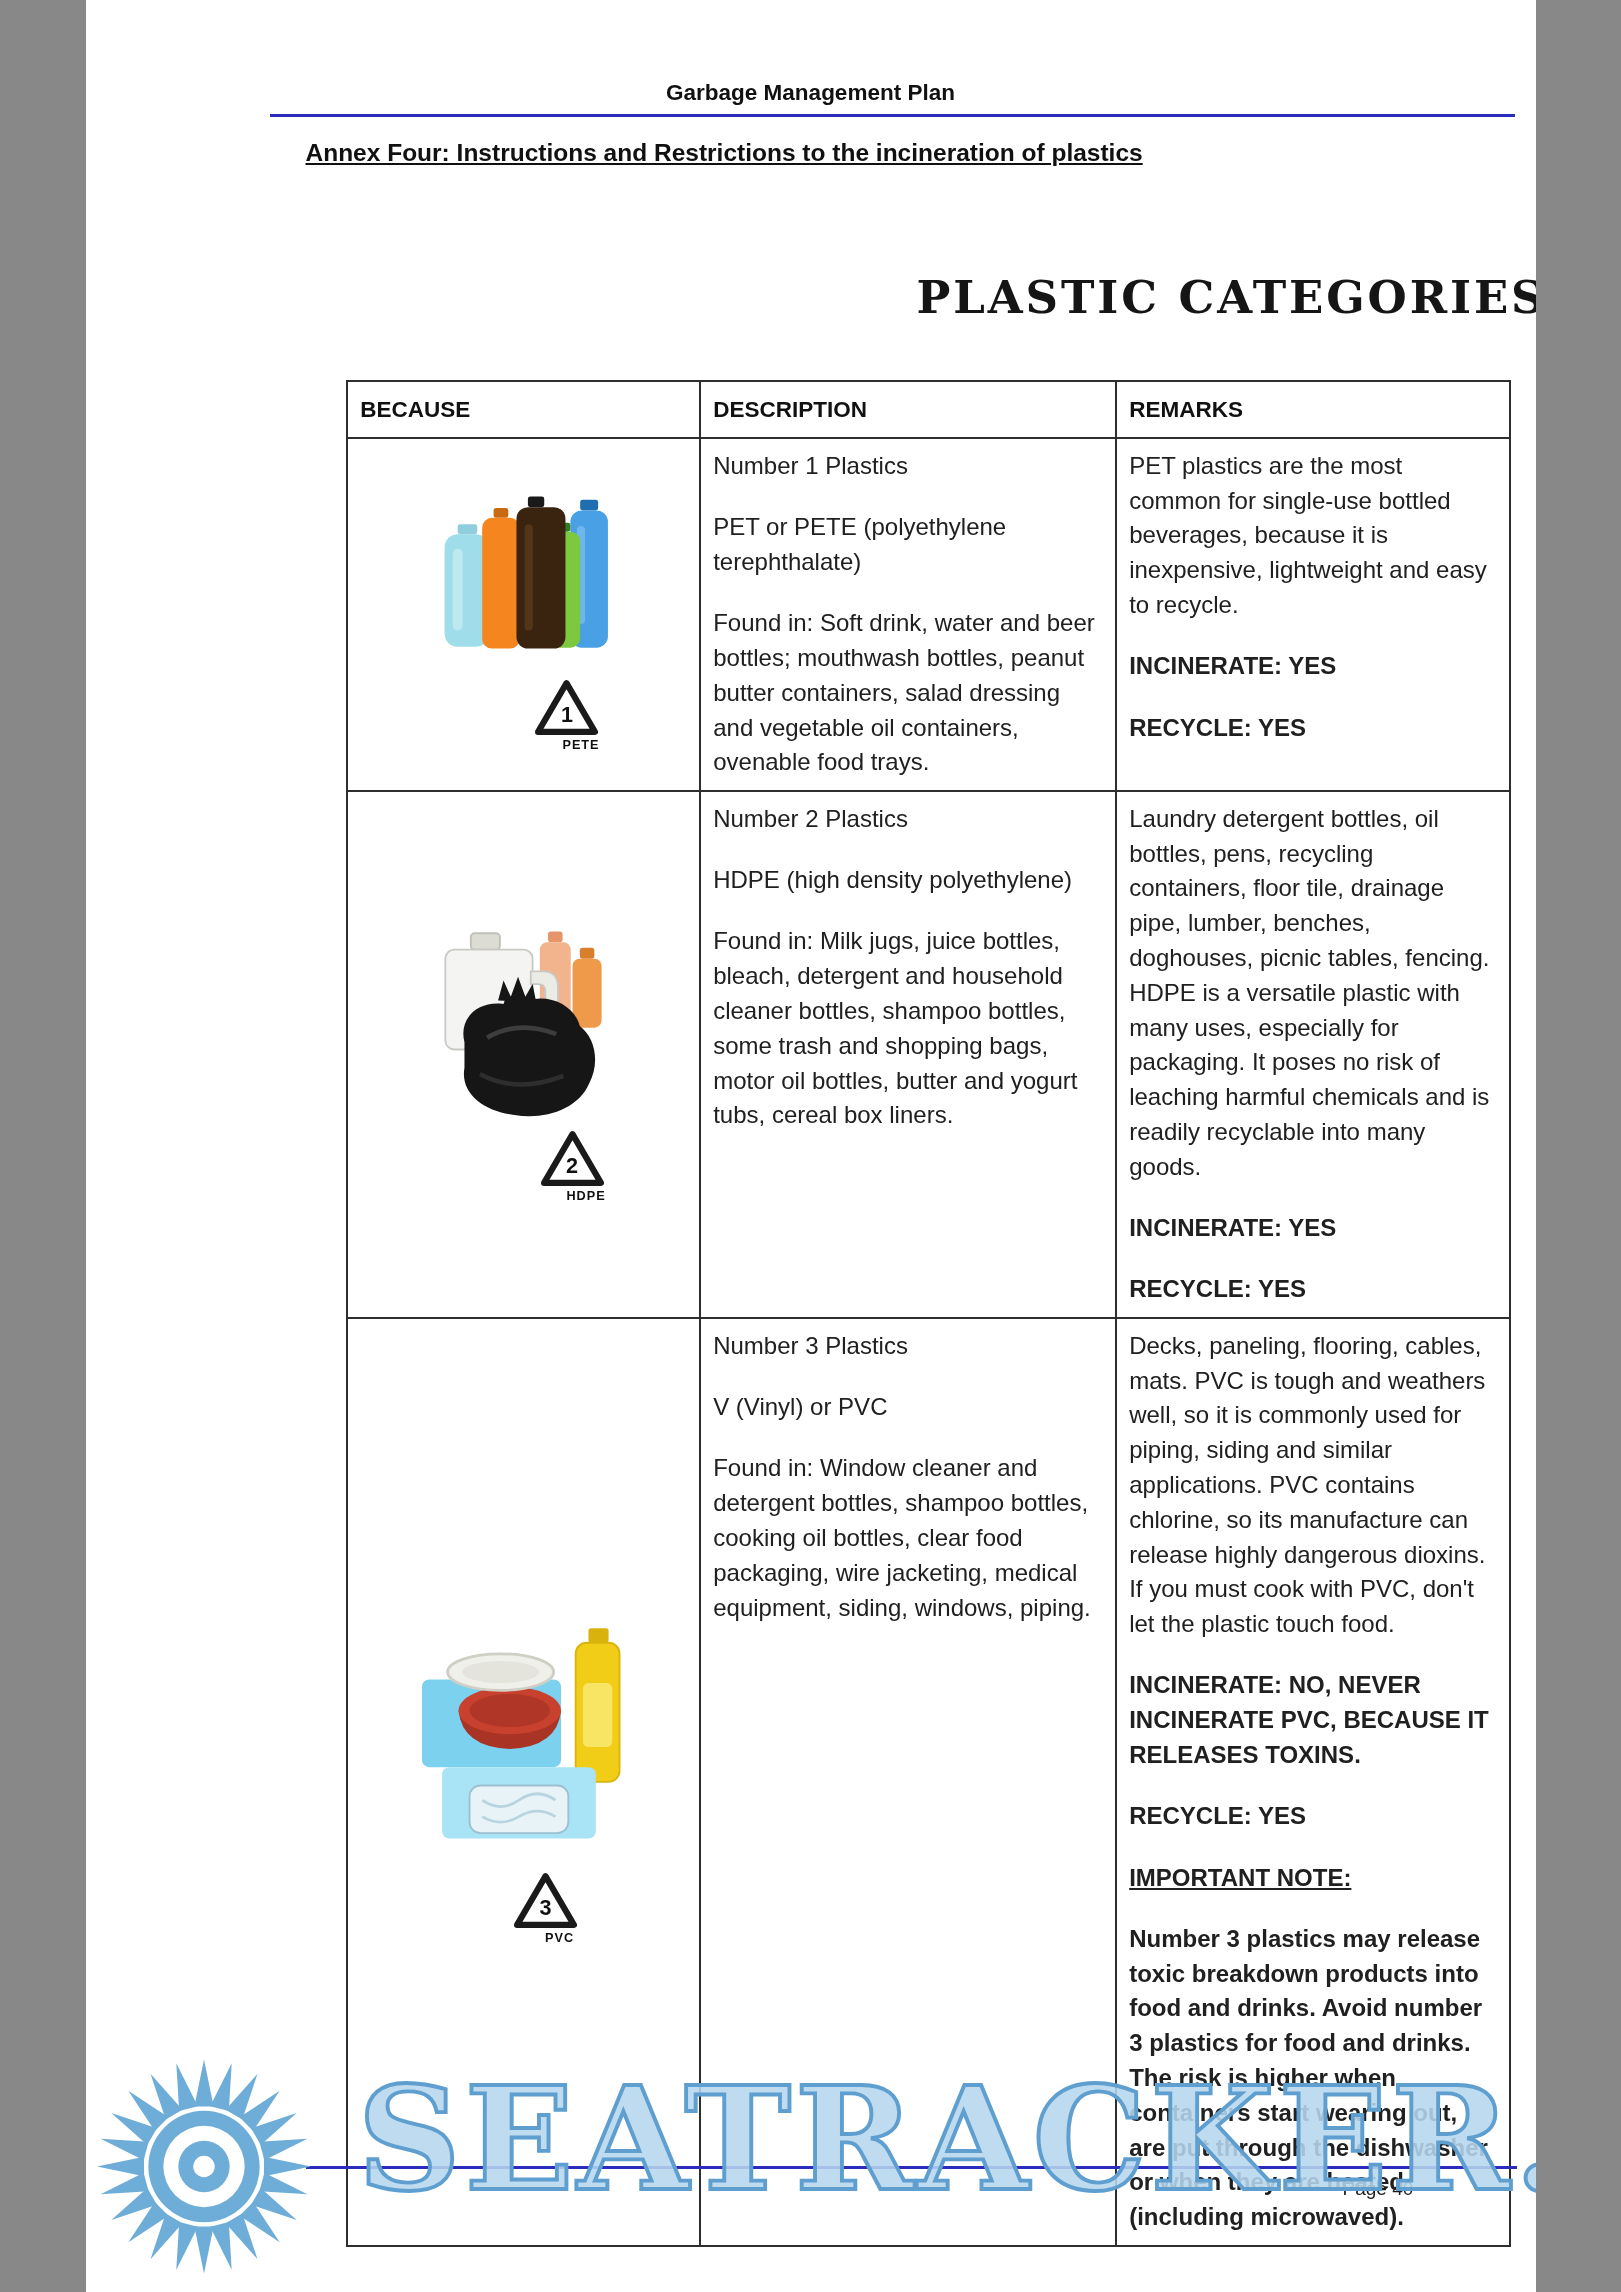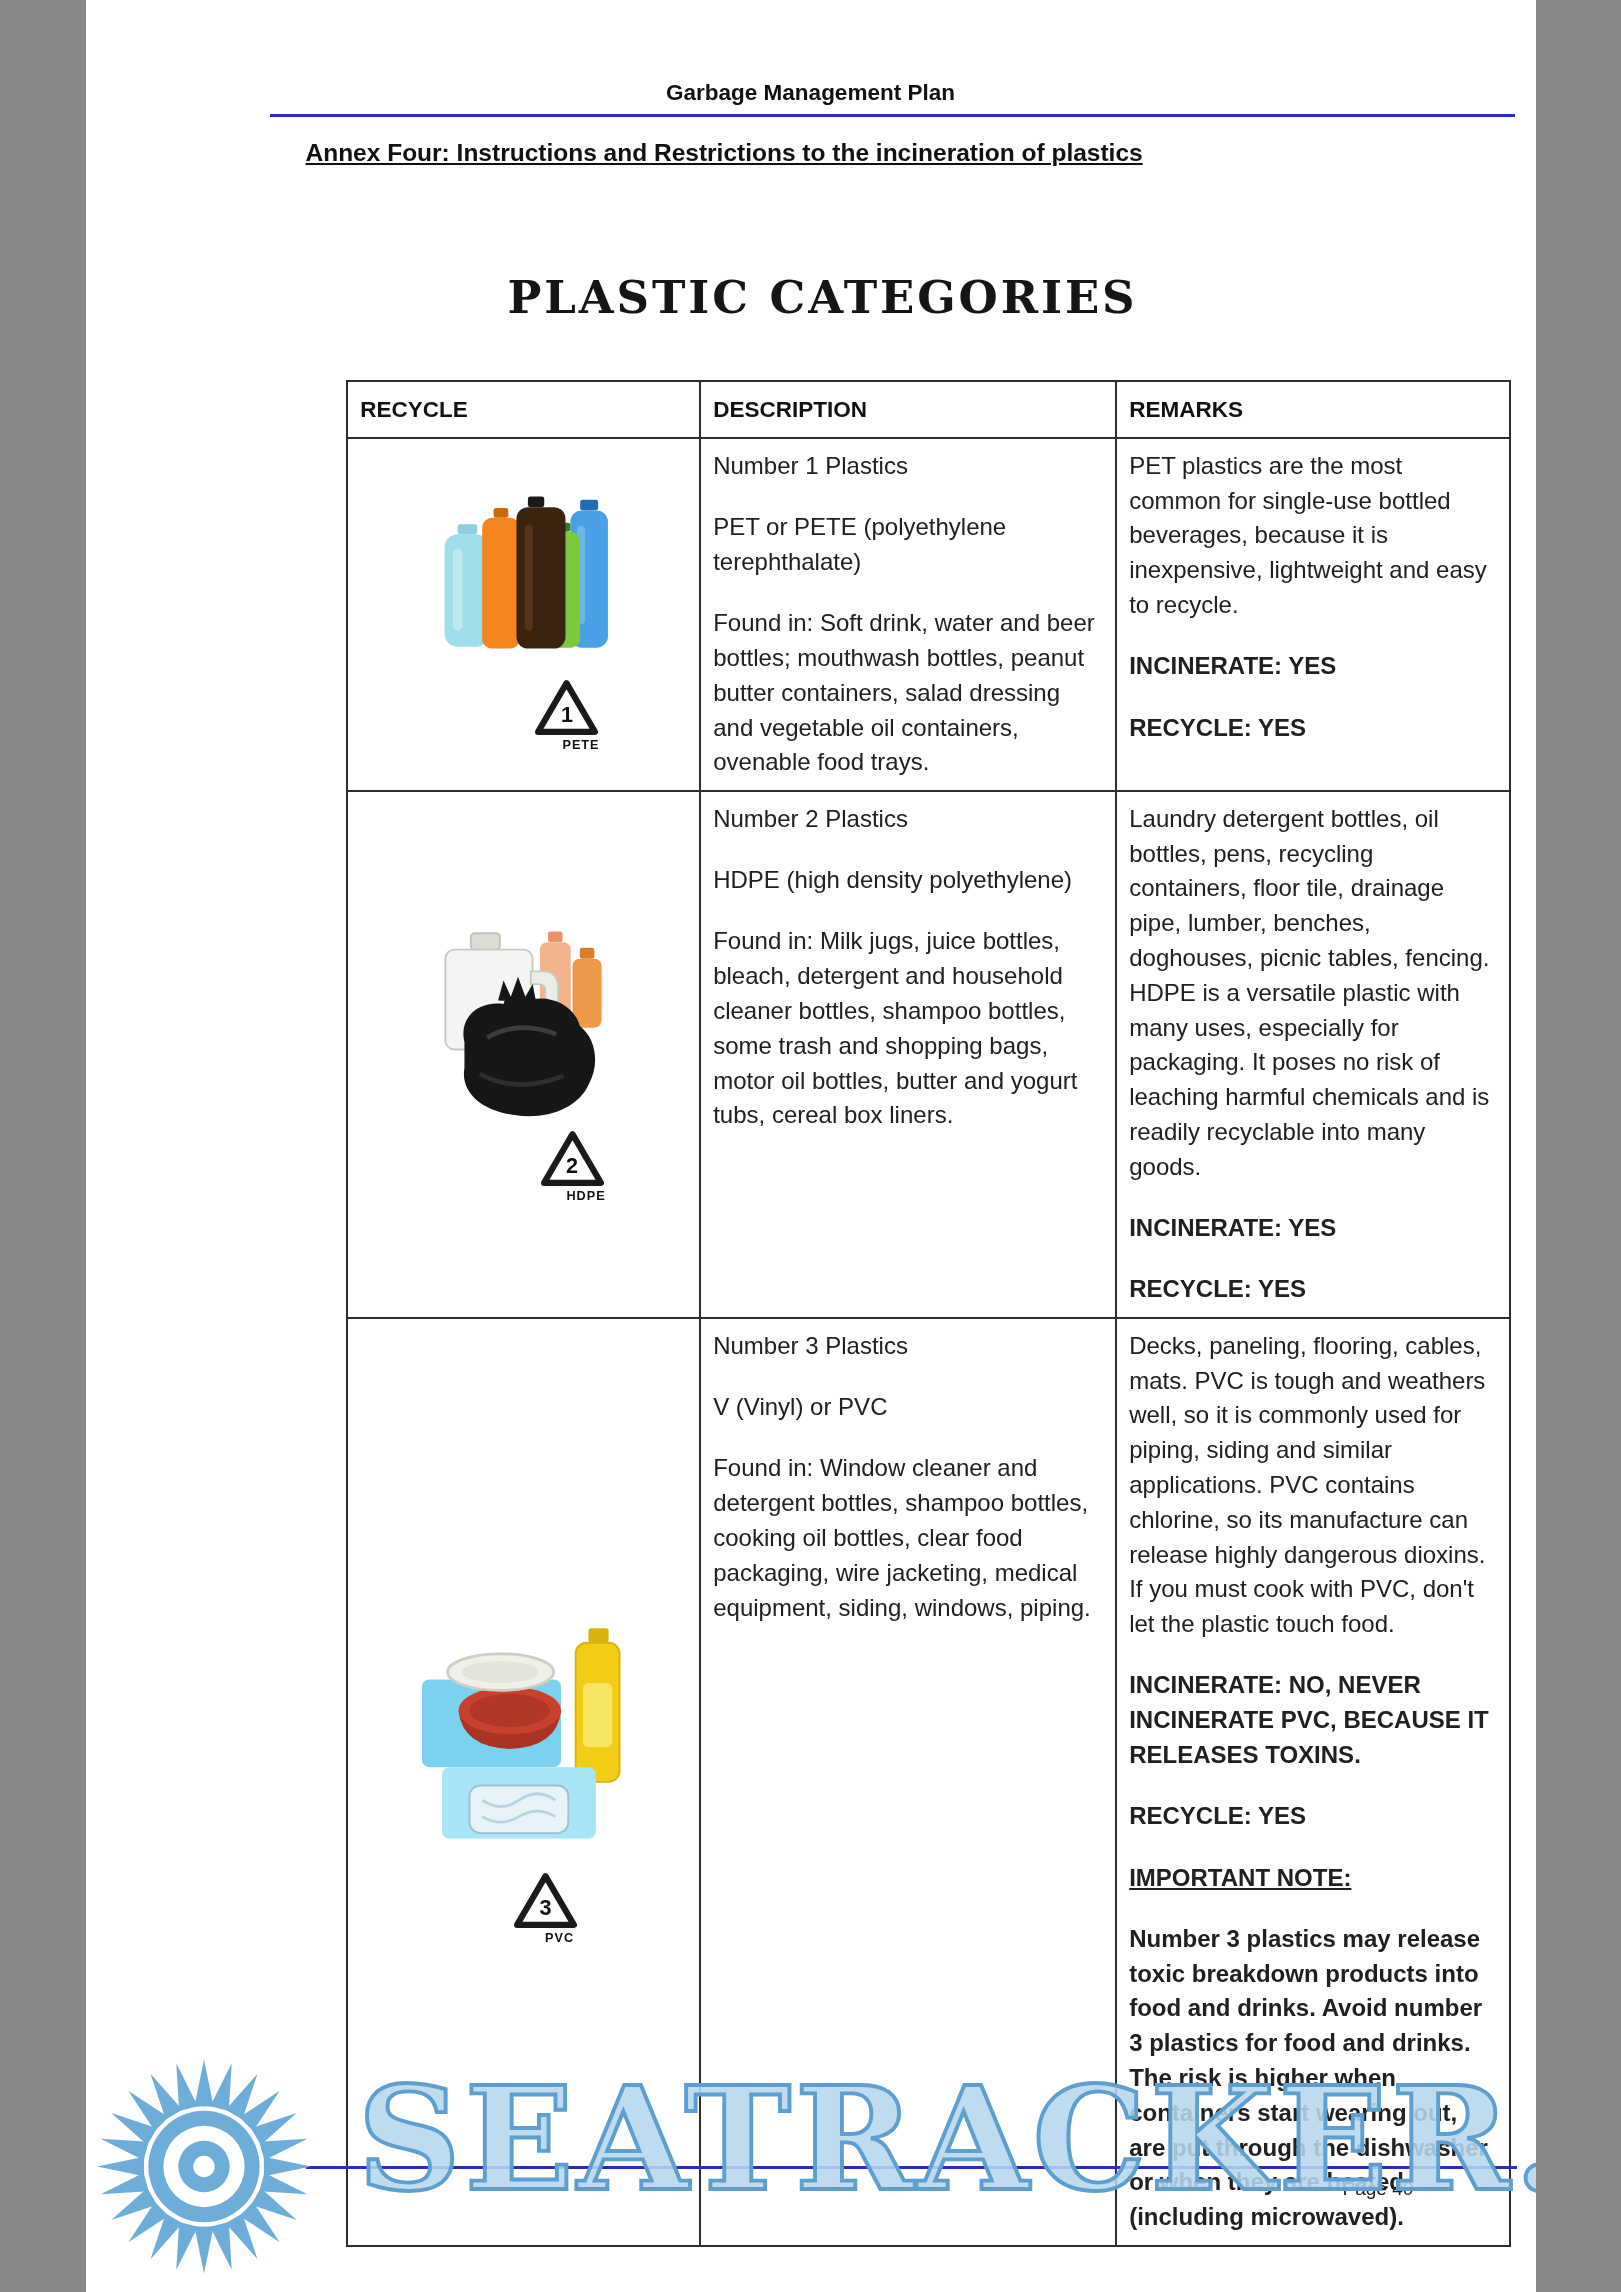--- a/index.html
+++ b/index.html
@@ -21,22 +21,22 @@
   }
   .header-rule {
     position: absolute; top: 114px; left: 184px;
     width: 1245px; height: 2.9px; background: #2b2bbd;
   }
   .annex-title {
     position: absolute; top: 139px; left: 220px;
     font-size: 24.5px; font-weight: bold; text-decoration: underline; color:#111;
   }
   .table-title {
-    position: absolute; top: 271px; left: 4px; width: 100%;
-    text-align: center;
+    position: absolute; top: 271px; left: 11px; width: 100%;
+    text-align: right;
     font-family: "DejaVu Serif", serif;
     font-weight: bold; font-size: 45px; letter-spacing: 2.9px; color: #151515; padding-left: 16px;
   }
 
   
   .cat-table {
     position: absolute; top: 380px; left: 260px;
     width: 1162px; border-collapse: collapse; table-layout: fixed;
     background: #fff;
   }
@@ -116,21 +116,21 @@
   <div class="table-title">PLASTIC CATEGORIES</div>
 
   <table class="cat-table">
     <colgroup>
       <col style="width:353px">
         <col style="width:416px">
         <col style="width:394px">
     </colgroup>
     <thead>
       <tr>
-        <th>RECYCLE</th>
+        <th>BECAUSE</th>
         <th>DESCRIPTION</th>
         <th>REMARKS</th>
       </tr>
     </thead>
     <tbody>
 
       <tr>
         <td class="sym-cell" style="height:296px">
           <div class="sym-stack">
             <svg class="sym-img" width="186" height="196" viewBox="0 0 220 240" aria-label="assorted colored PET beverage bottles">

